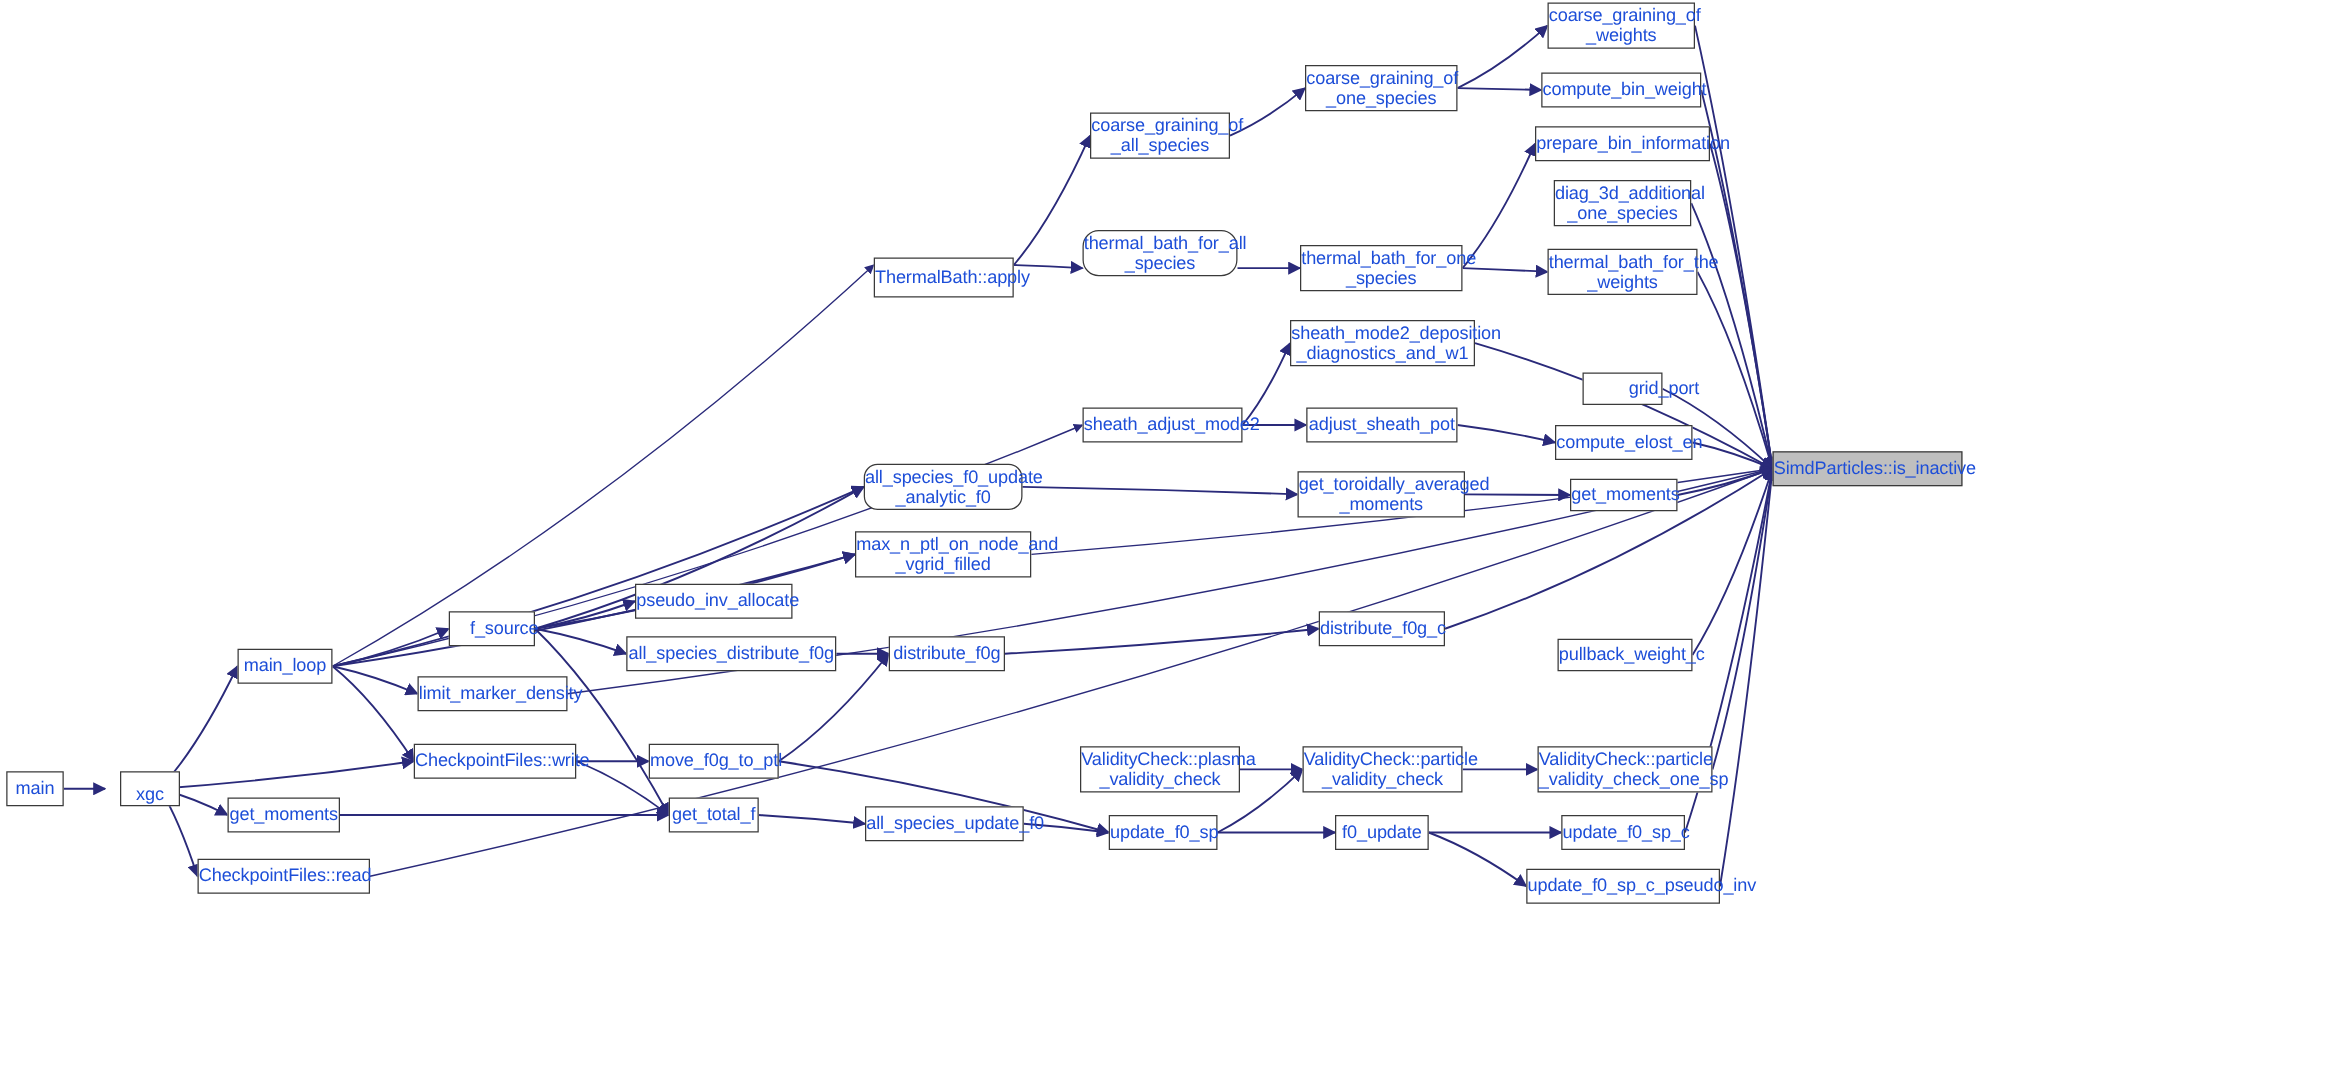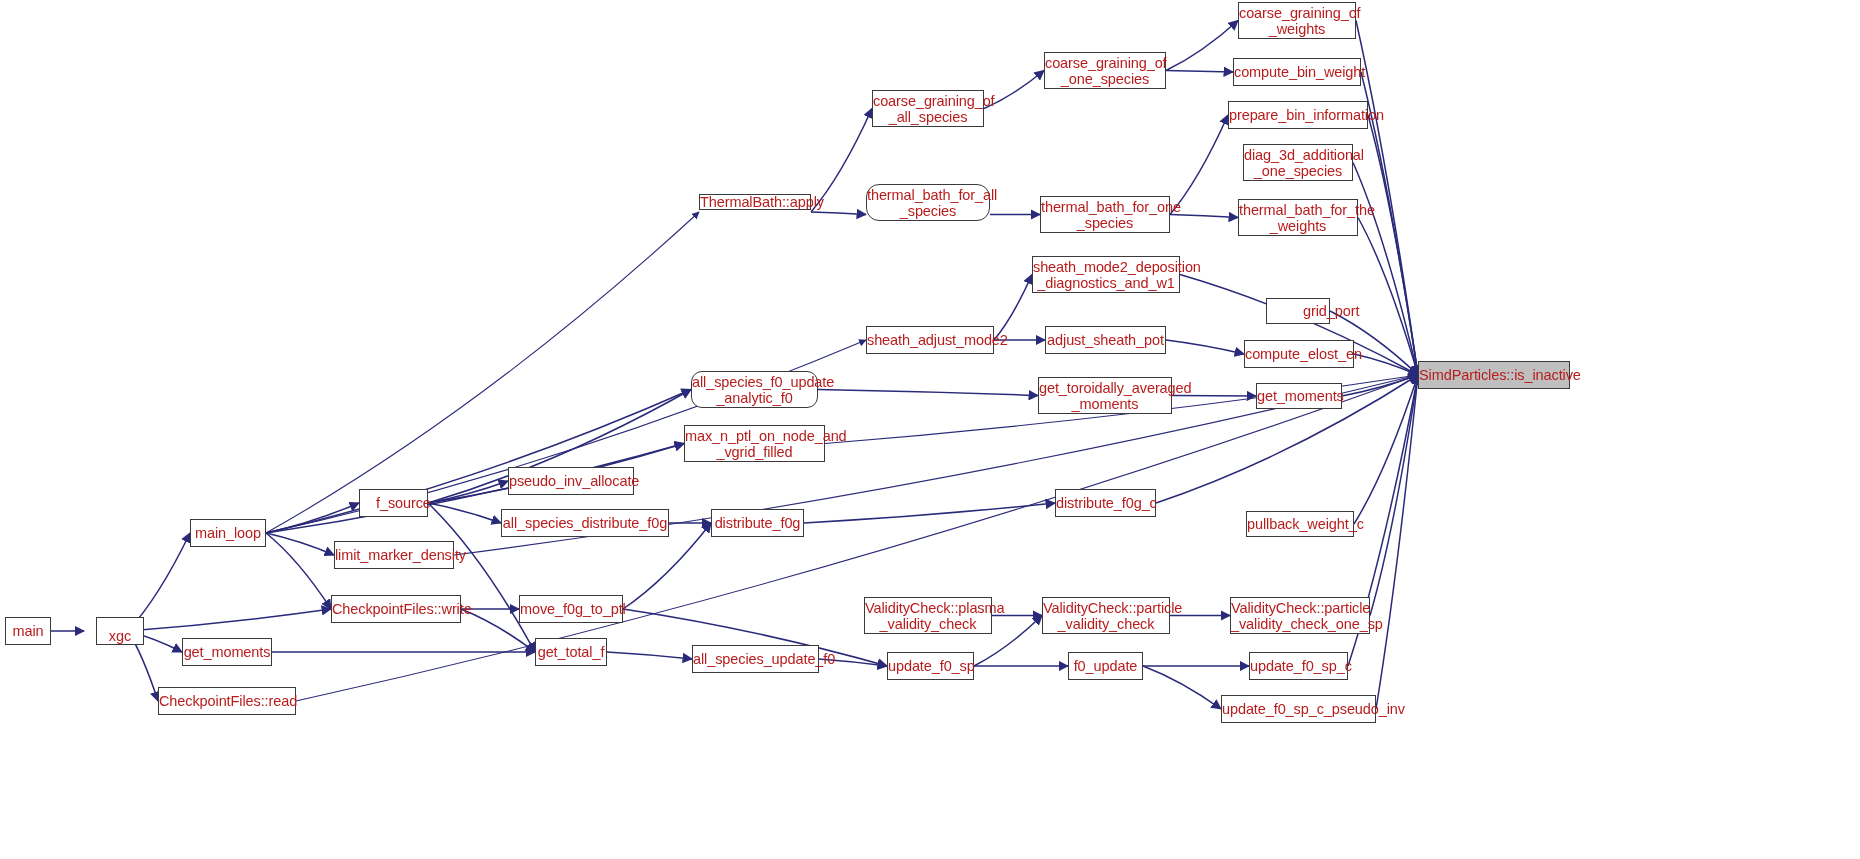--- a/index.html
+++ b/index.html
@@ -22,21 +22,21 @@
     top: 0;
     width: 1860px;
     height: 859px;
     pointer-events: none;
   }
   .node {
     position: absolute;
     box-sizing: border-box;
     border: 1px solid #3a3a3a;
     background: #ffffff;
-    color: #b91c1c;
+    color: #1d4ed8;
     display: flex;
     align-items: center;
     justify-content: center;
     text-align: center;
     font-size: 14.5px;
     line-height: 16px;
     white-space: pre-line;
     letter-spacing: -0.1px;
     z-index: 5;
   }
@@ -138,21 +138,21 @@
       <div class="node" style="left: 535px; top: 638px; width: 72px; height: 28px;"><span class="node-label">get_total_f</span></div>
       <div class="node" style="left: 508px; top: 467px; width: 126px; height: 28px;"><span class="node-label">pseudo_inv_allocate</span></div>
       <div class="node" style="left: 501px; top: 509px; width: 168px; height: 28px;"><span class="node-label">all_species_distribute_f0g</span></div>
       <div class="node" style="left: 711px; top: 509px; width: 93px; height: 28px; align-items: center;"><span class="node-label">distribute_f0g</span></div>
       <div class="node" style="left: 692px; top: 645px; width: 127px; height: 28px;"><span class="node-label">all_species_update_f0</span></div>
       <div class="node" style="left: 684px; top: 425px; width: 141px; height: 37px;"><span class="node-label">max_n_ptl_on_node_and
 _vgrid_filled</span></div>
       <div class="node" style="left: 691px; top: 371px; width: 127px; height: 37px; border-radius: 11px;"><span class="node-label">all_species_f0_update
 _analytic_f0</span></div>
       <div class="node" style="left: 866px; top: 326px; width: 128px; height: 28px;"><span class="node-label">sheath_adjust_mode2</span></div>
-      <div class="node" style="left: 699px; top: 194px; width: 112px; height: 16px;"><span class="node-label">ThermalBath::apply</span></div>
+      <div class="node" style="left: 699px; top: 206px; width: 112px; height: 32px;"><span class="node-label">ThermalBath::apply</span></div>
       <div class="node" style="left: 872px; top: 90px; width: 112px; height: 37px;"><span class="node-label">coarse_graining_of
 _all_species</span></div>
       <div class="node" style="left: 866px; top: 184px; width: 124px; height: 37px; border-radius: 13px;"><span class="node-label">thermal_bath_for_all
 _species</span></div>
       <div class="node" style="left: 864px; top: 597px; width: 128px; height: 37px;"><span class="node-label">ValidityCheck::plasma
 _validity_check</span></div>
       <div class="node" style="left: 887px; top: 652px; width: 87px; height: 28px;"><span class="node-label">update_f0_sp</span></div>
       <div class="node" style="left: 1044px; top: 52px; width: 122px; height: 37px;"><span class="node-label">coarse_graining_of
 _one_species</span></div>
       <div class="node" style="left: 1040px; top: 196px; width: 130px; height: 37px;"><span class="node-label">thermal_bath_for_one

